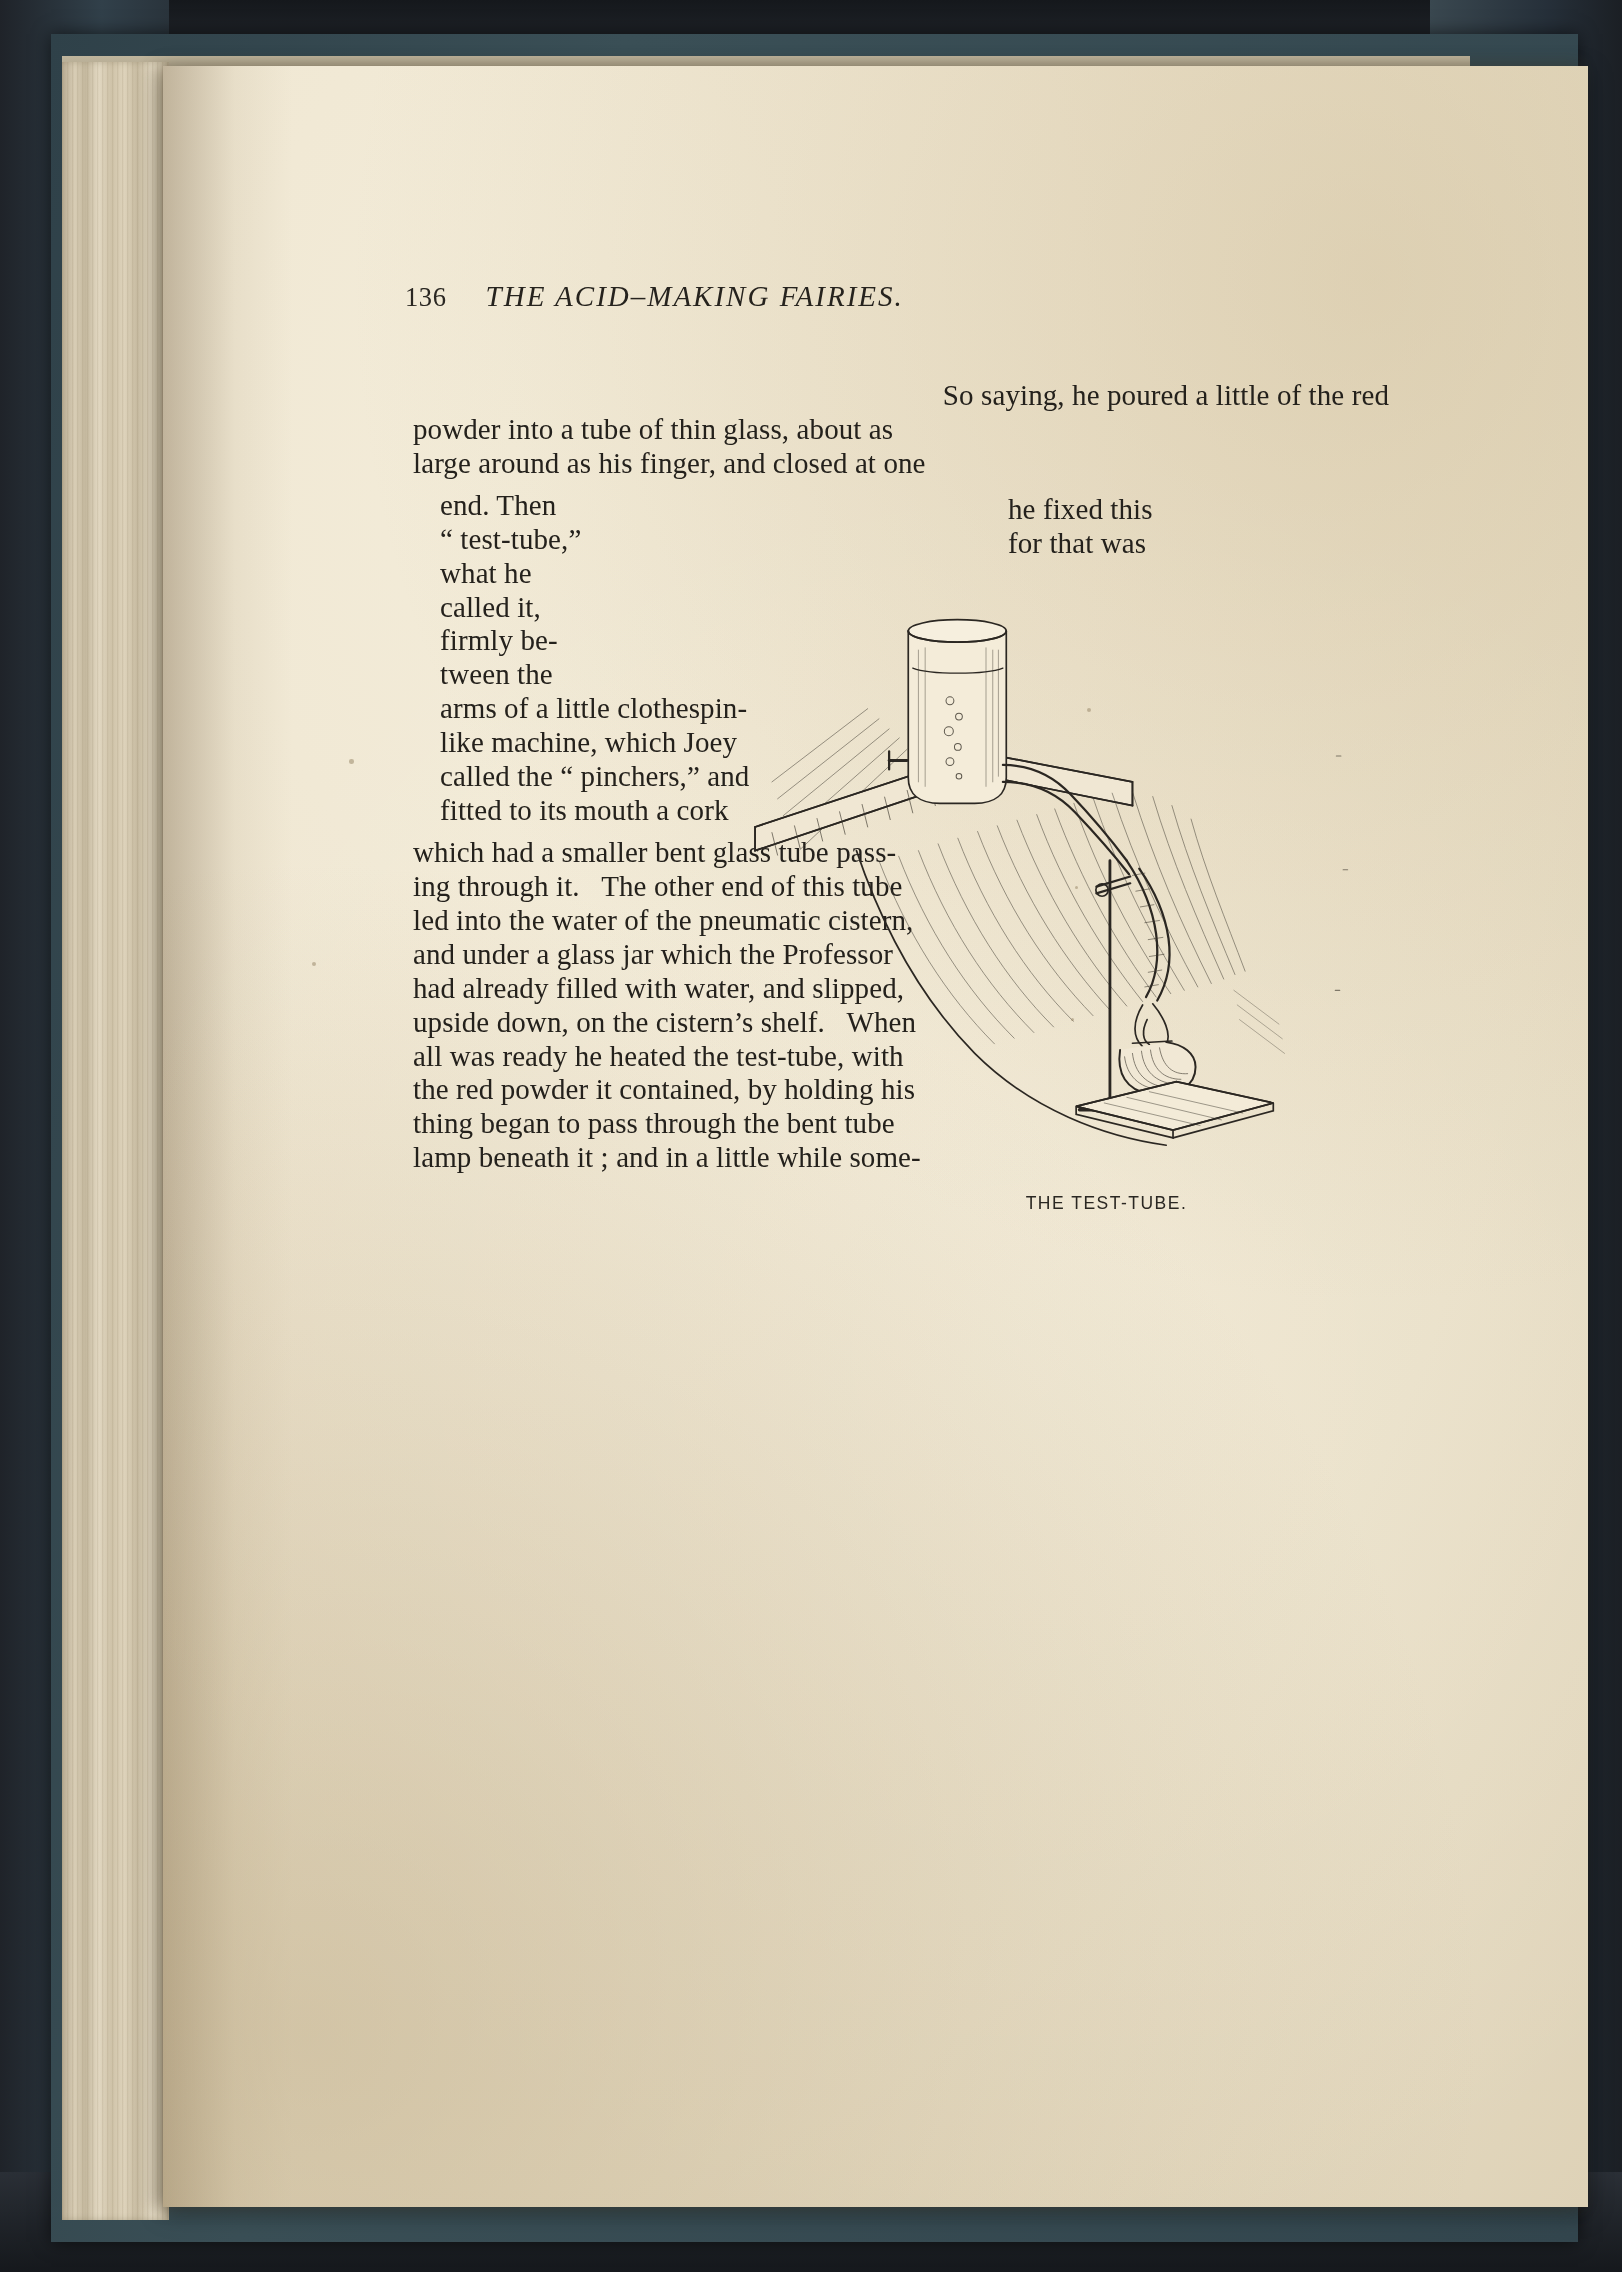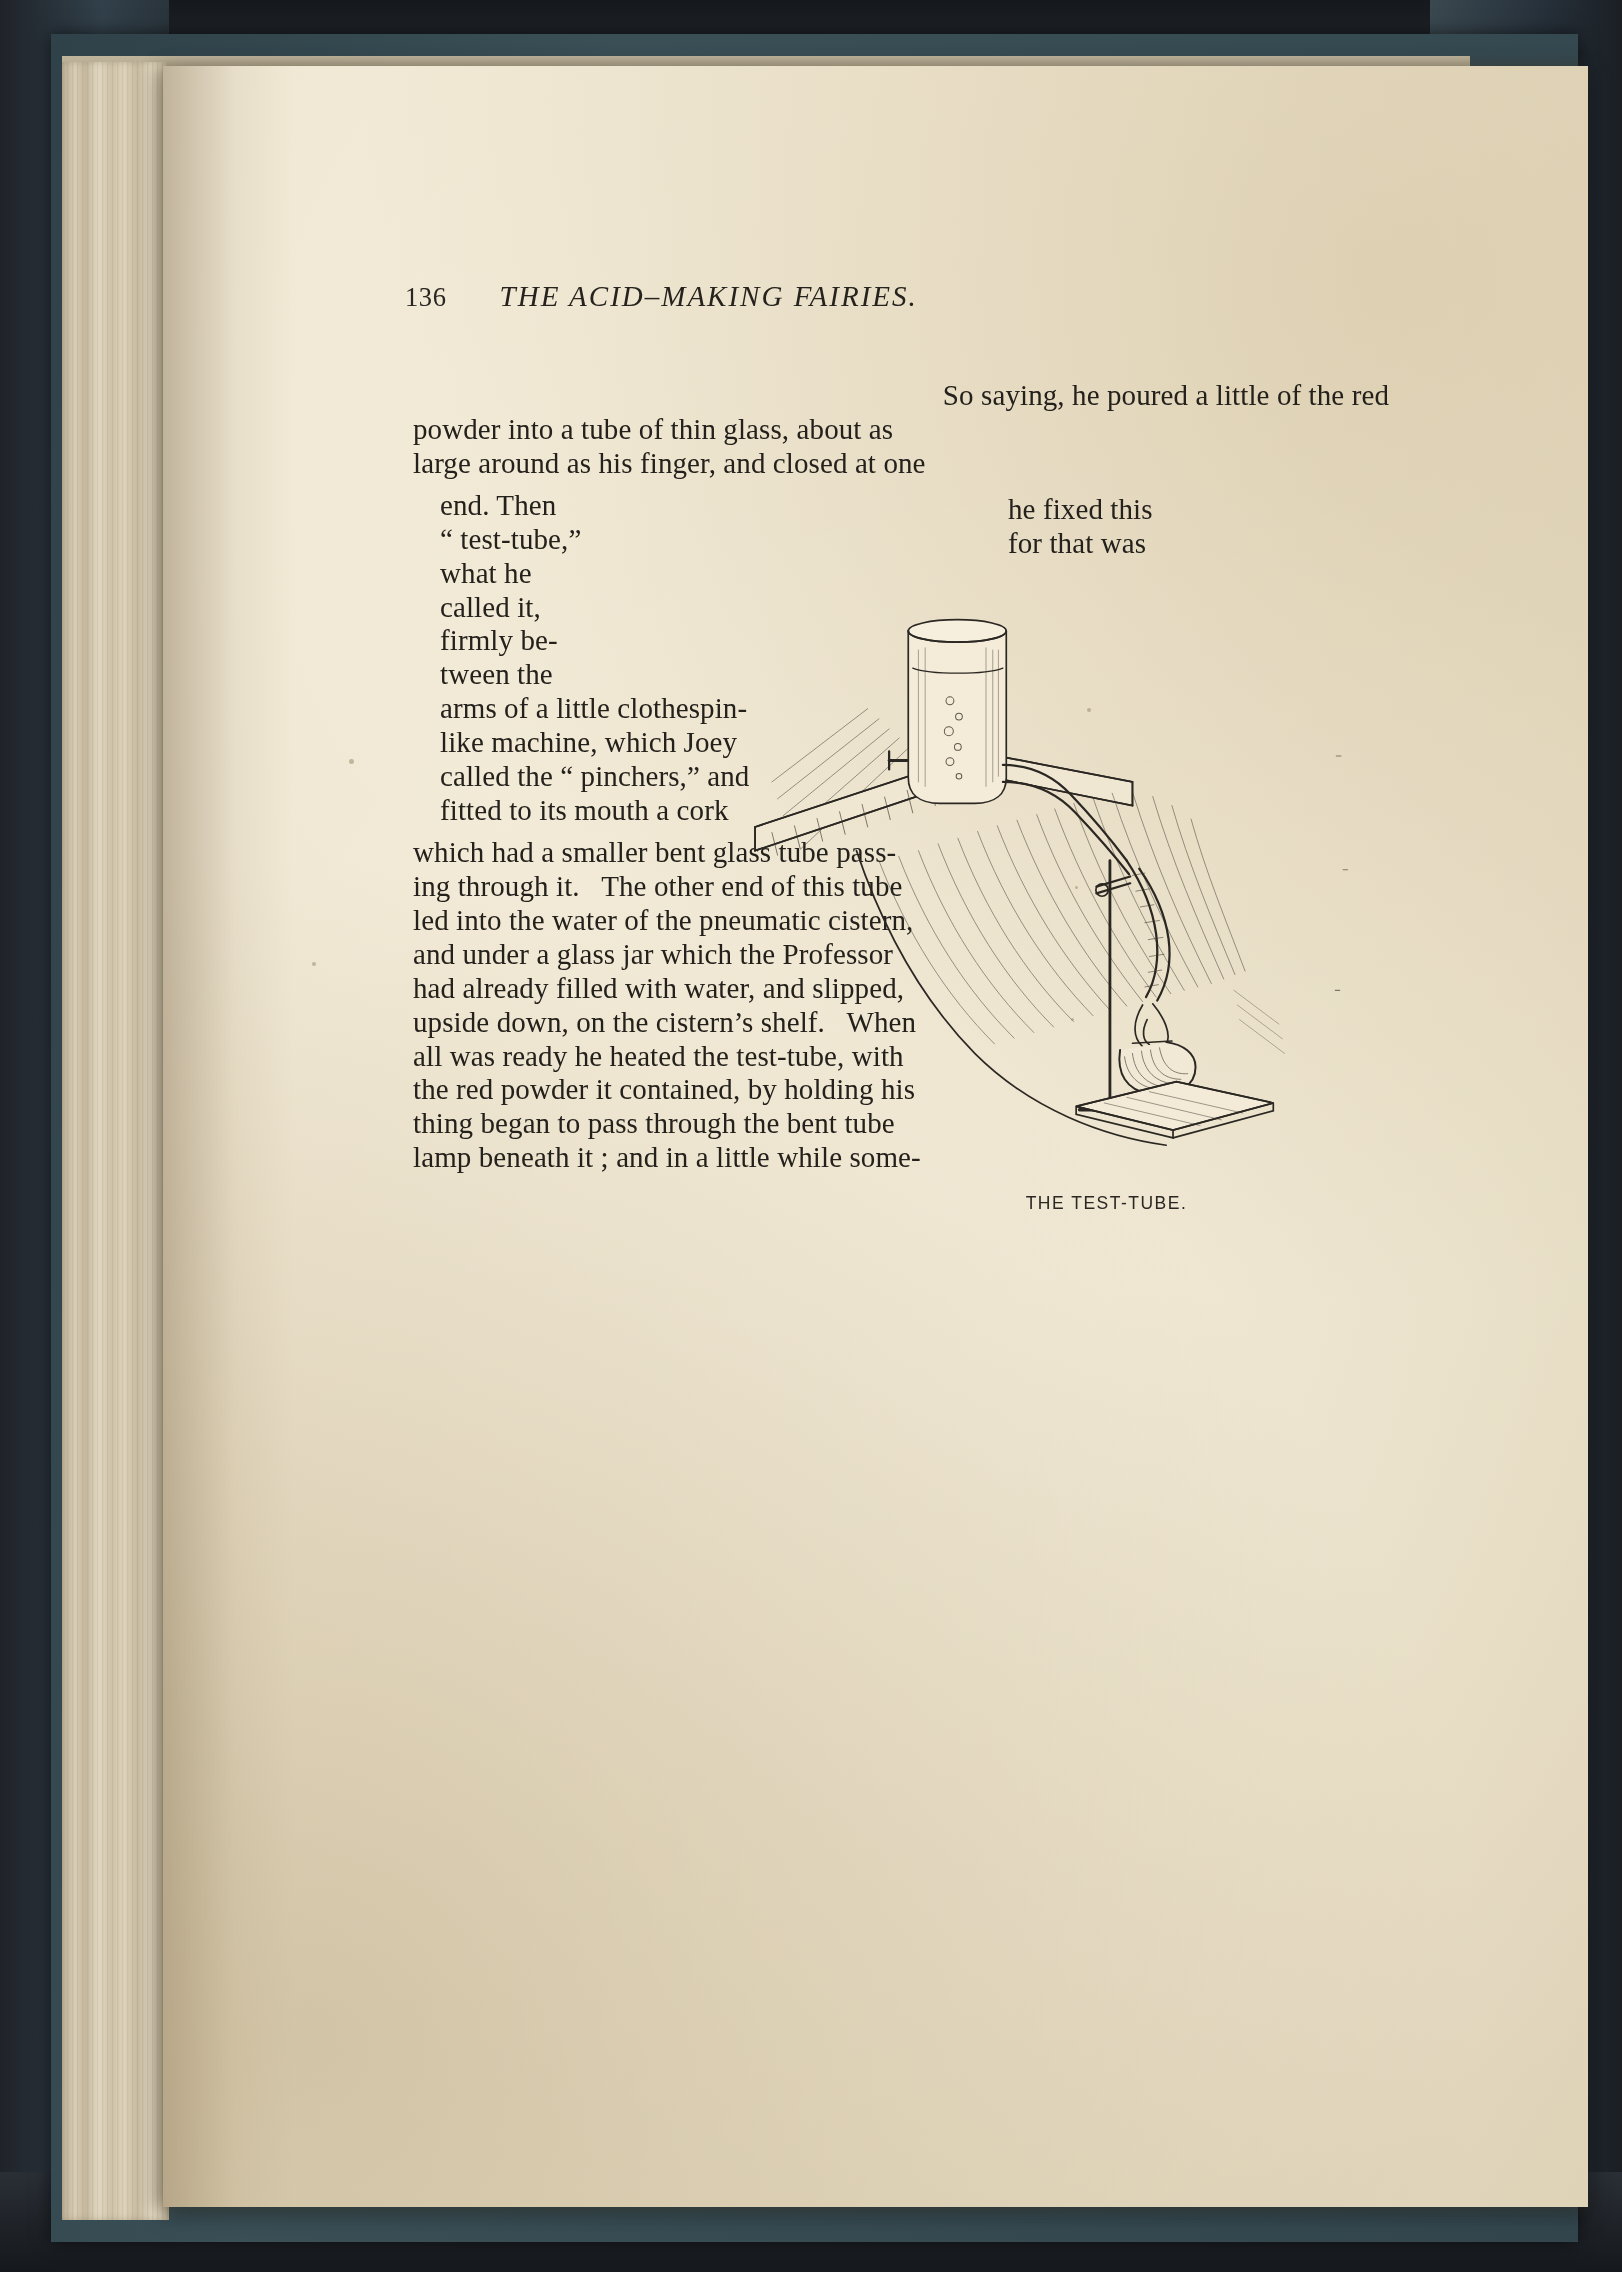--- a/index.html
+++ b/index.html
@@ -107,21 +107,21 @@
   .text-block {
     position: absolute;
     left: 242px;
     top: 214px;
     width: 992px;
     z-index: 4;
   }
   .running-head {
     display: flex;
     align-items: baseline;
-    gap: 53px;
+    gap: 39px;
     margin-bottom: 66px;
   }
   .folio {
     font-family: "Liberation Serif", serif;
     font-size: 26.5px;
     color: #2a2722;
     letter-spacing: 0.6px;
   }
   .head-title {
     font-family: "Liberation Serif", serif;

